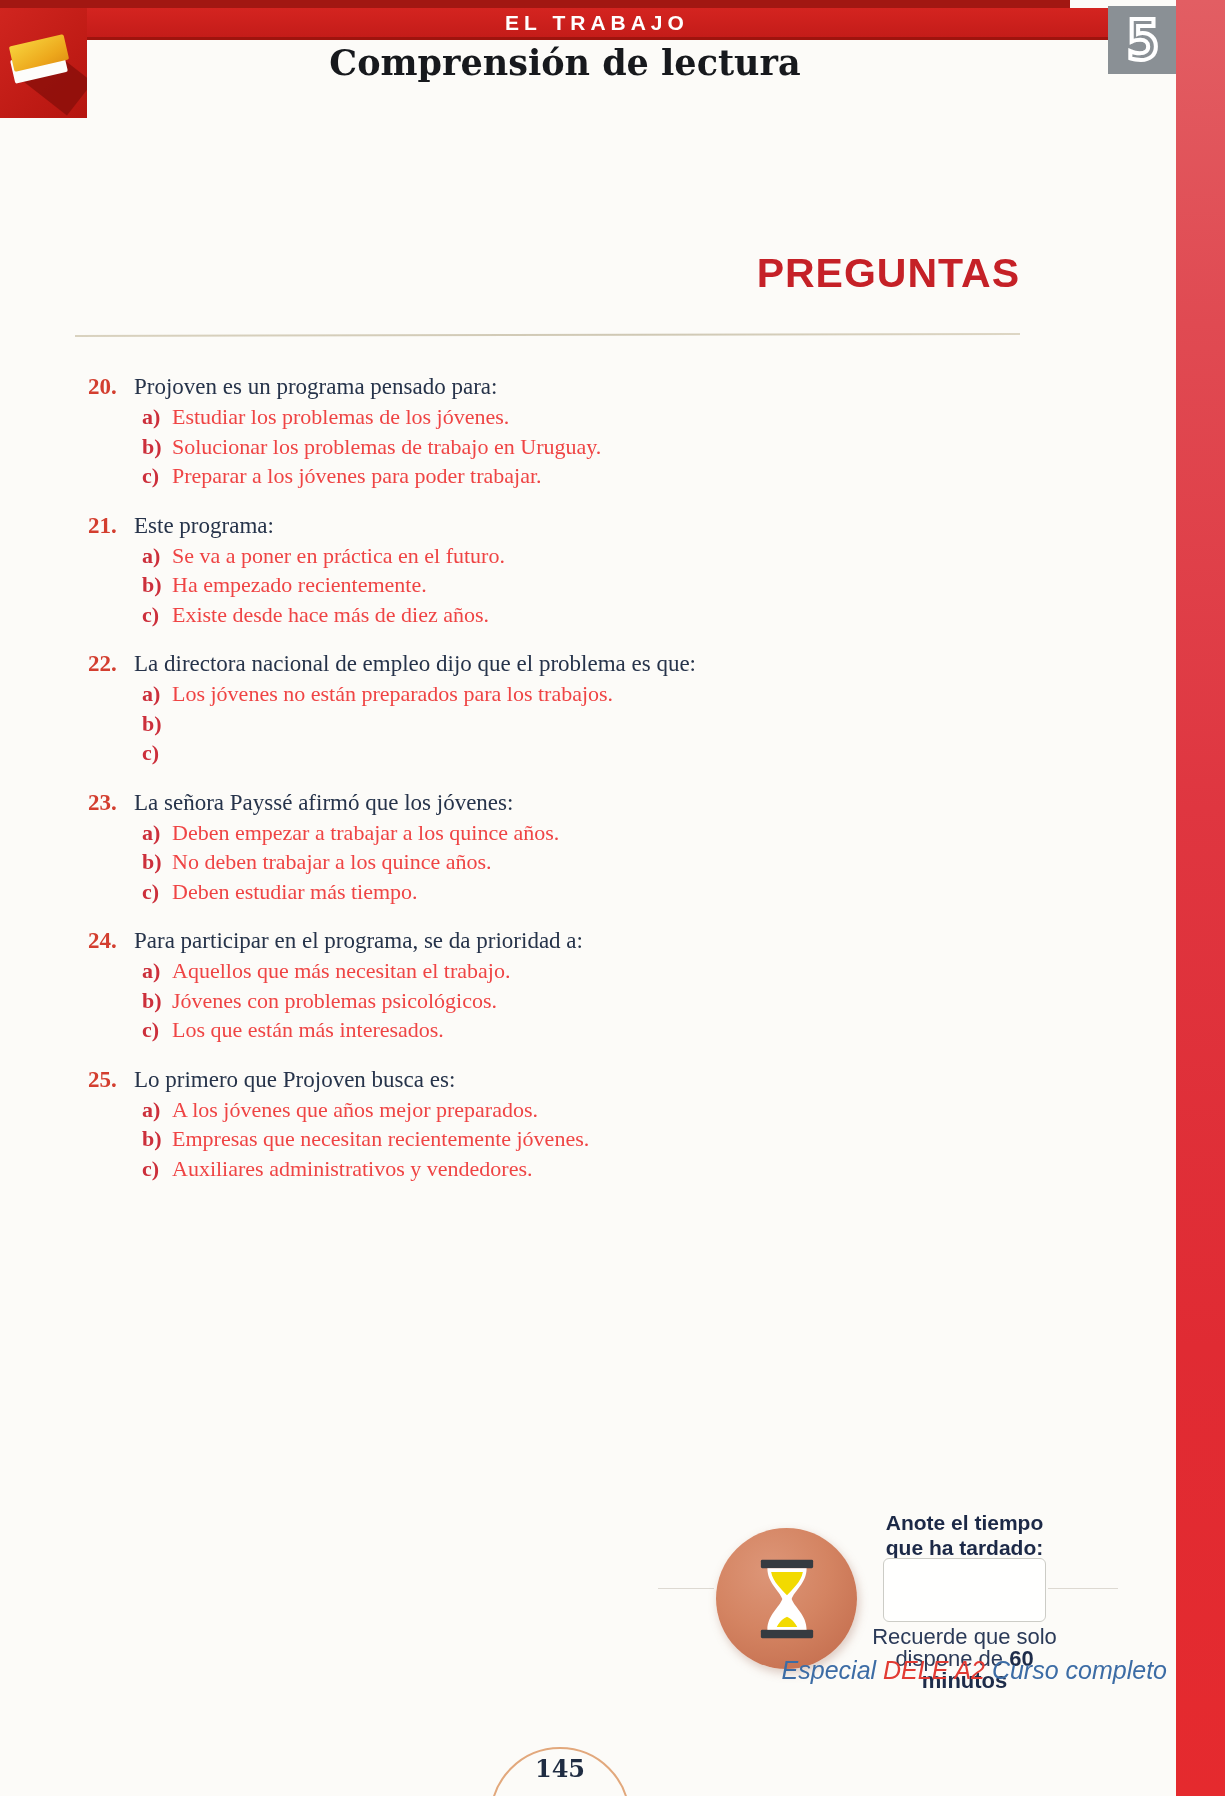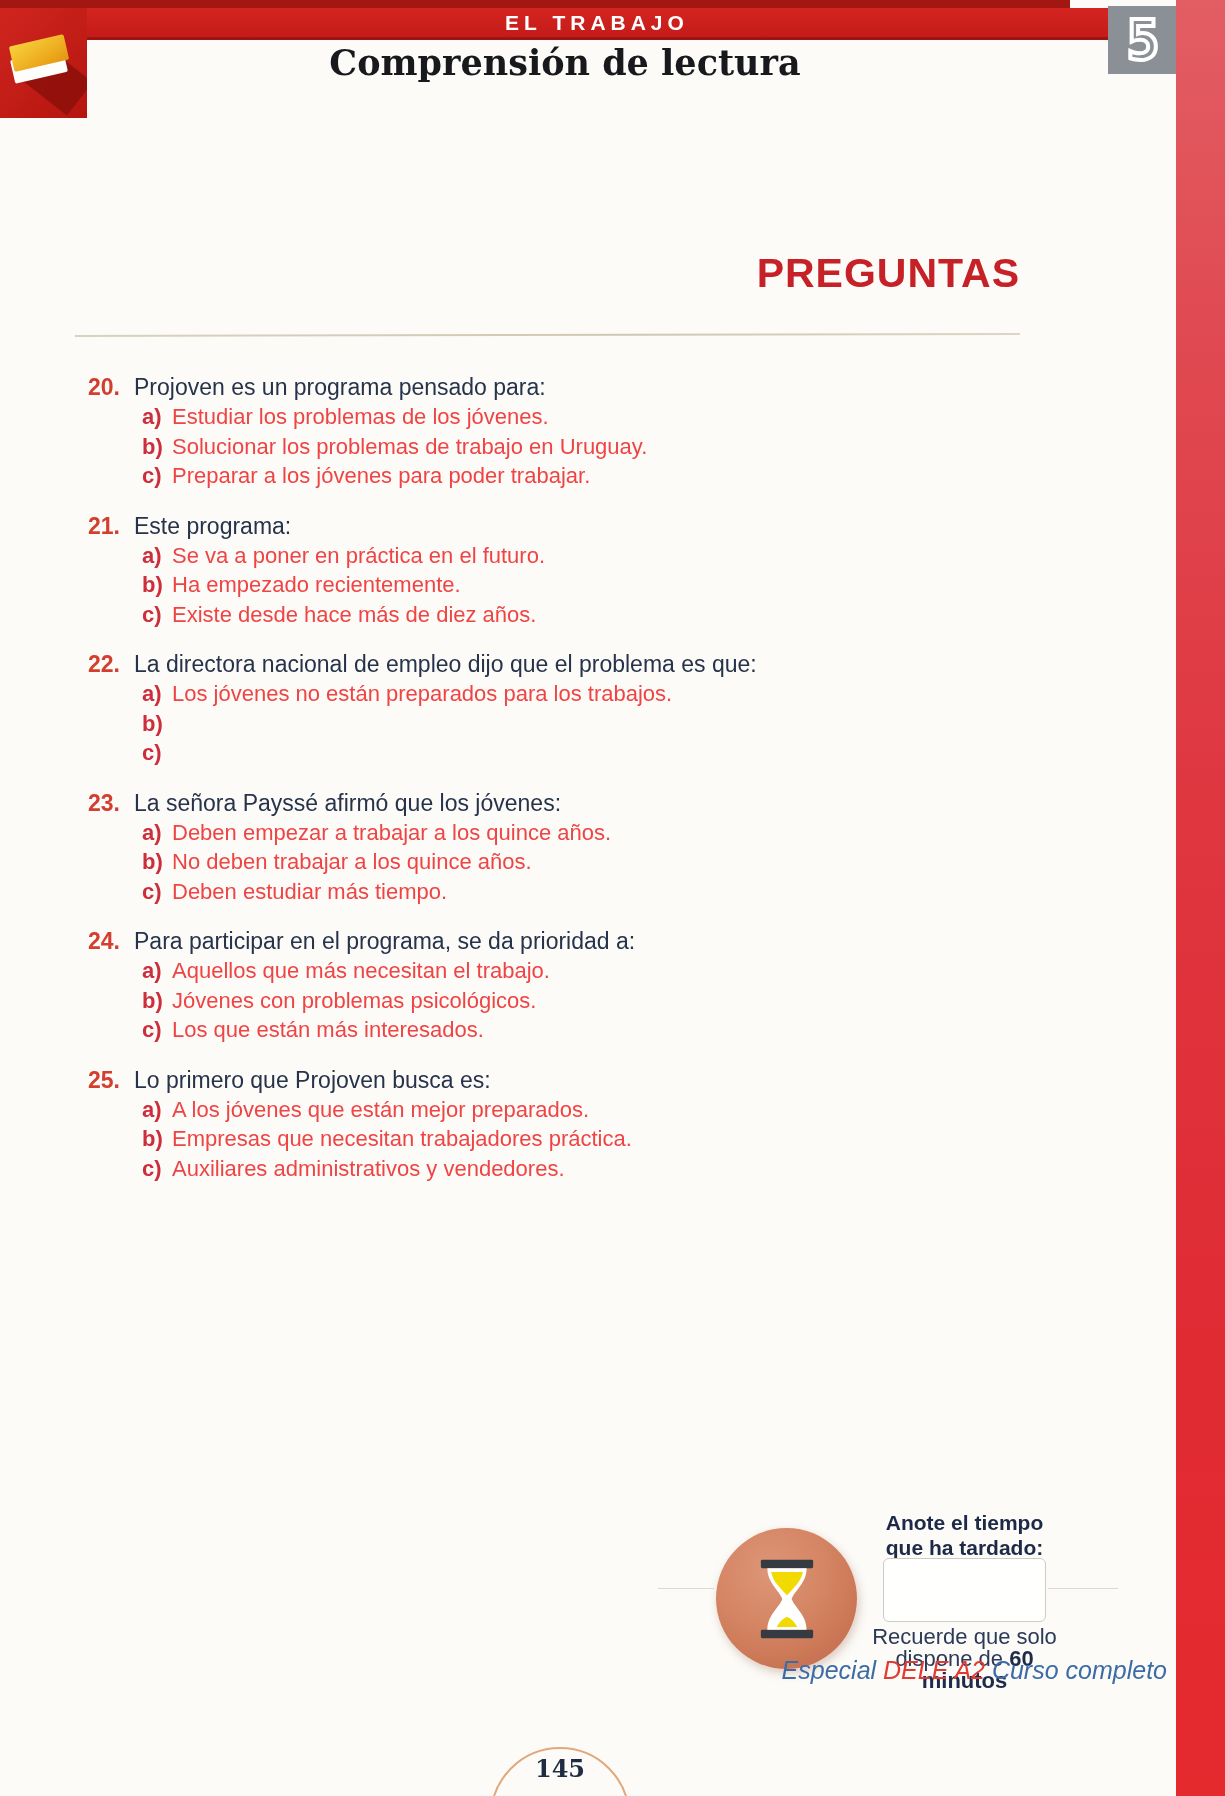--- a/index.html
+++ b/index.html
@@ -66,21 +66,21 @@
   
   .main-title {
     position:absolute; left:75px; top:250px; width:945px; text-align:right;
     color:#c52127; font-size:41px; font-weight:bold; letter-spacing:1px;
   }
   .divider {
     position:absolute; left:75px; top:334px; width:945px; height:2px;
     background:linear-gradient(90deg,#d9d2bf,#cfc8b4 60%,#ddd6c4);
     transform:rotate(-.12deg);
   }
-  .questions { position:absolute; left:88px; top:372px; width:960px; }
+  .questions { position:absolute; left:88px; top:372px; width:960px;font-family:Liberation Serif, serif; }
   .question { margin-bottom:20px; }
   .q-head { display:flex; font-size:23px; line-height:30px; }
   .q-num { width:46px; color:#d33e2f; font-weight:bold; flex:0 0 46px; }
   .q-text { color:#26334a; }
   .option { display:flex; font-size:22px; line-height:29.5px; padding-left:54px; }
   .opt-letter { width:30px; flex:0 0 30px; color:#cc2f3b; font-weight:bold; }
   .opt-text { color:#ef4444; }
 
   
   .cut-line { position:absolute; height:1px; background:#ddd9d2; }
@@ -243,25 +243,25 @@
       </div>
     </div>
 
     <div class="question">
       <div class="q-head">
         <span class="q-num">25.</span>
         <span class="q-text">Lo primero que Projoven busca es:</span>
       </div>
       <div class="option">
         <span class="opt-letter">a)</span>
-        <span class="opt-text">A los jóvenes que están mejor preparados.</span>
-      </div>
-      <div class="option">
-        <span class="opt-letter">b)</span>
-        <span class="opt-text">Empresas que necesitan trabajadores práctica.</span>
+        <span class="opt-text">A los jóvenes que años mejor preparados.</span>
+      </div>
+      <div class="option">
+        <span class="opt-letter">b)</span>
+        <span class="opt-text">Empresas que necesitan recientemente jóvenes.</span>
       </div>
       <div class="option">
         <span class="opt-letter">c)</span>
         <span class="opt-text">Auxiliares administrativos y vendedores.</span>
       </div>
     </div>
 
   </div>
 
   <div class="cut-line cut-left"></div>

